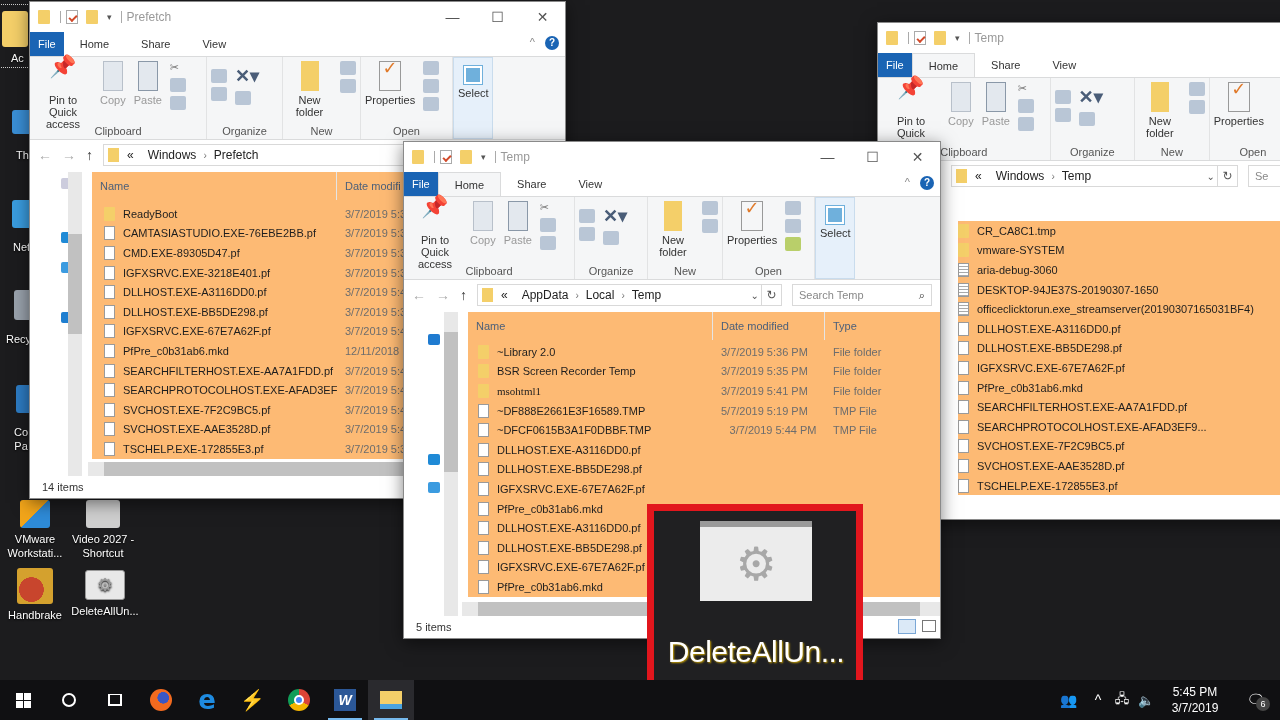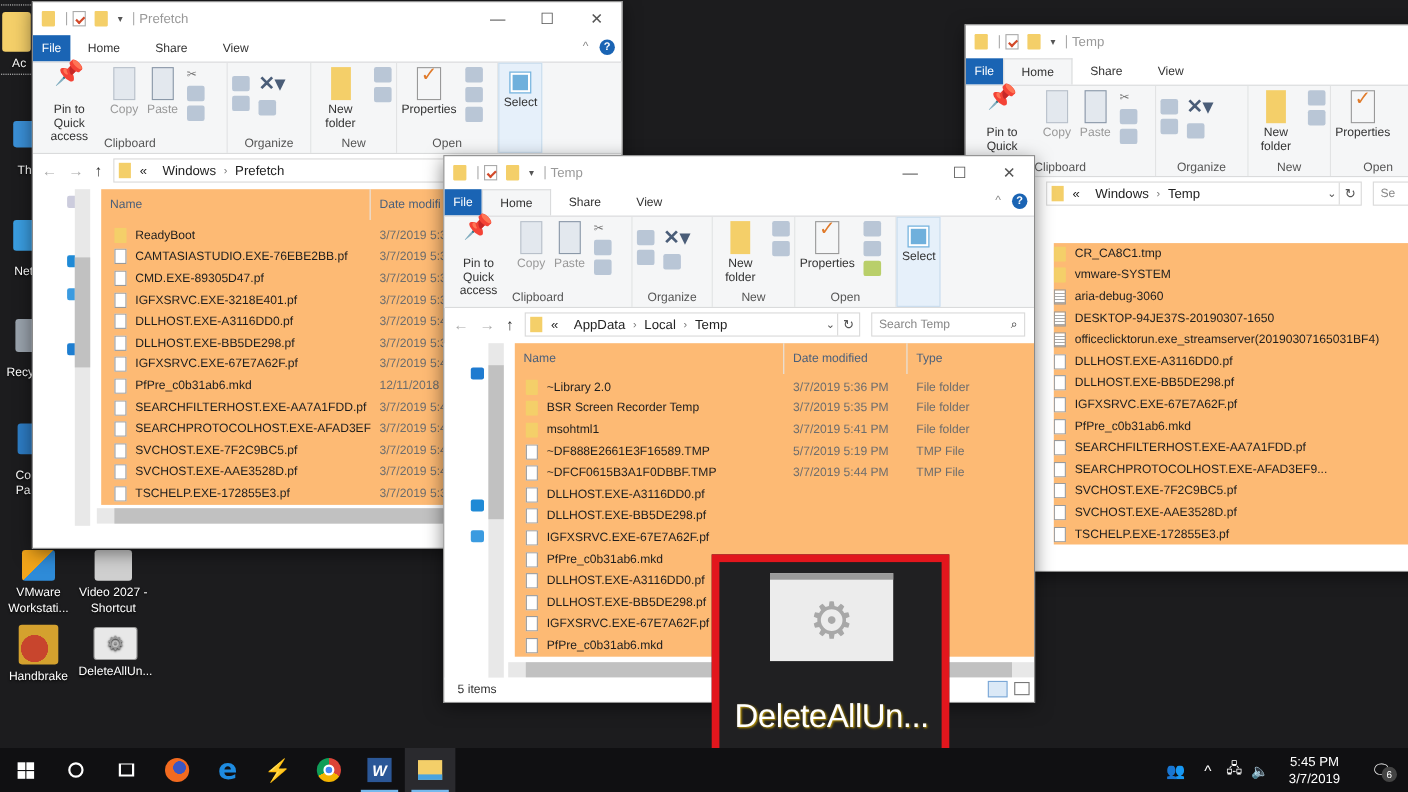--- a/index.html
+++ b/index.html
@@ -476,20 +476,21 @@
             <span class="fi file"></span>
             <span>TSCHELP.EXE-172855E3.pf</span>
           </div>
           <div class="d" style="width: 140px; padding-left: 8px;">3/7/2019 5:3</div>
         </div>
       </div>
   </div>
   <div class="hscroll" style="left:58px;right:0;top:460px">
       <div class="thumb" style="left:16px;right:0"></div>
     </div>
+  <div class="statusbar"><span>14 items</span></div>
 </div>
 
 <div class="win" style="left:403px;top:141px;width:538px;height:498px">
   <div class="titlebar">
     <span class="qa-folder"></span>
       <span class="qa-sep"></span>
     <span class="qa-prop"></span>
     <span class="qa-folder"></span>
     <span class="qa-arrow">▾</span>
       <span class="qa-sep"></span>
@@ -613,41 +614,41 @@
         </div>
         <div class="row">
           <div class="n" style="width: 245px; padding-left: 10px;">
             <span class="fi folder"></span>
             <span>BSR Screen Recorder Temp</span>
           </div>
           <div class="d" style="width: 112px; padding-left: 8px;">3/7/2019 5:35 PM</div>
           <div class="t" style="width: 110px; padding-left: 8px;">File folder</div>
         </div>
         <div class="row">
-          <div class="n" style="width: 245px; padding-left: 10px;">
+          <div class="n" style="width: 245px; padding-left: 10px; font-family: Liberation Serif, serif;">
             <span class="fi folder"></span>
             <span>msohtml1</span>
           </div>
           <div class="d" style="width: 112px; padding-left: 8px;">3/7/2019 5:41 PM</div>
           <div class="t" style="width: 110px; padding-left: 8px;">File folder</div>
         </div>
         <div class="row">
           <div class="n" style="width: 245px; padding-left: 10px;">
             <span class="fi file"></span>
             <span>~DF888E2661E3F16589.TMP</span>
           </div>
           <div class="d" style="width: 112px; padding-left: 8px;">5/7/2019 5:19 PM</div>
           <div class="t" style="width: 110px; padding-left: 8px;">TMP File</div>
         </div>
         <div class="row">
           <div class="n" style="width: 245px; padding-left: 10px;">
             <span class="fi file"></span>
             <span>~DFCF0615B3A1F0DBBF.TMP</span>
           </div>
-          <div class="d" style="width: 112px; padding-left: 8px;">3/7/2019 5:44 PM</div>
+          <div class="d" style="width: 112px; padding-left: 8px; text-align: center;">3/7/2019 5:44 PM</div>
           <div class="t" style="width: 110px; padding-left: 8px;">TMP File</div>
         </div>
         <div class="row">
           <div class="n" style="width: 245px; padding-left: 10px;">
             <span class="fi file"></span>
             <span>DLLHOST.EXE-A3116DD0.pf</span>
           </div>
           <div class="d" style="width: 112px; padding-left: 8px;"></div>
           <div class="t" style="width: 110px; padding-left: 8px;"></div>
         </div>

